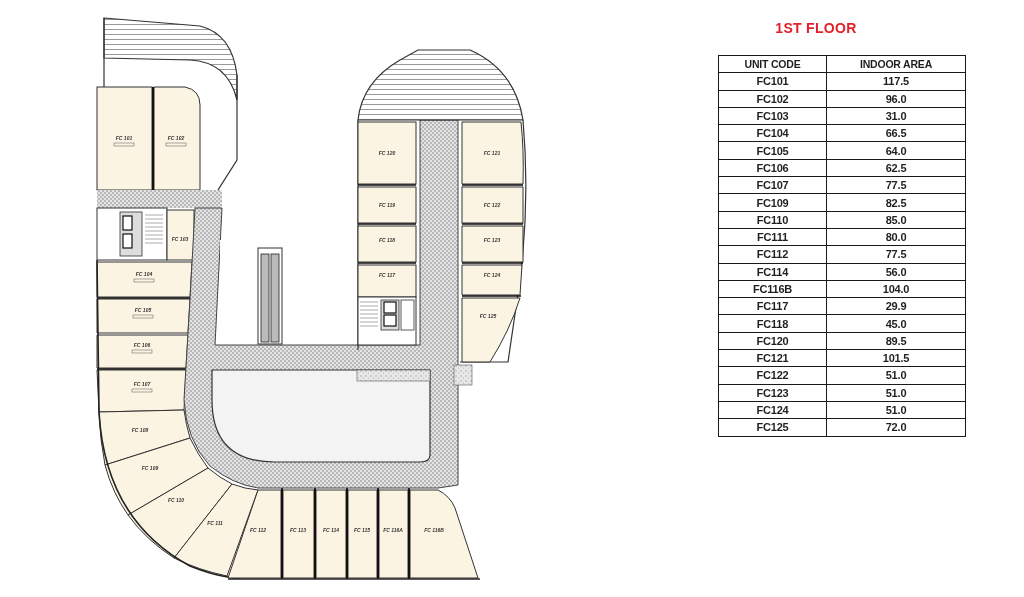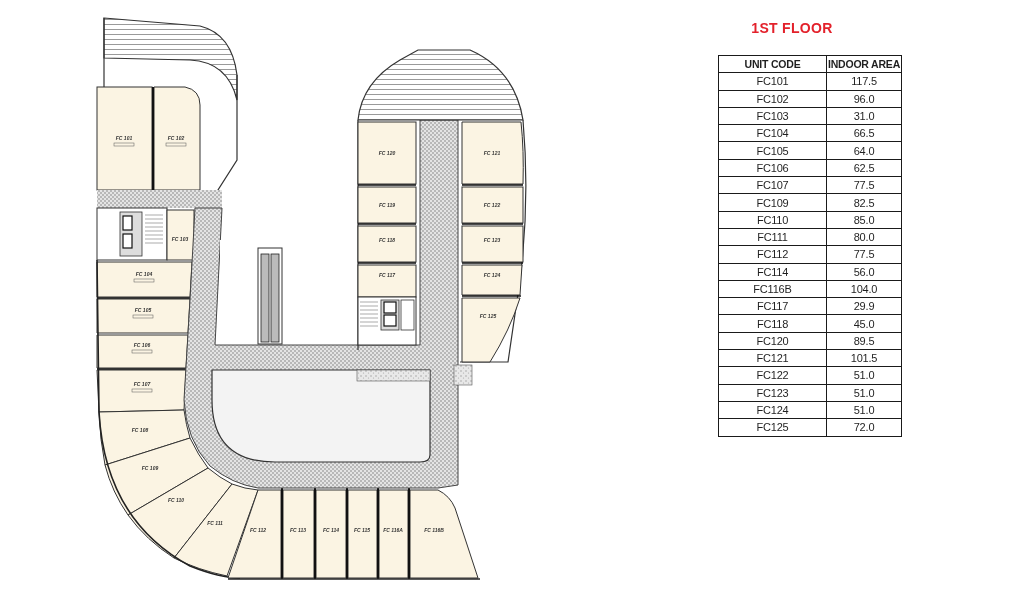--- a/index.html
+++ b/index.html
@@ -1,22 +1,22 @@
 <!DOCTYPE html>
 <html><head>
 <meta charset="utf-8">
 <style>
   html,body{margin:0;padding:0;background:#ffffff;}
   body{width:1024px;height:597px;position:relative;overflow:hidden;font-family:"Liberation Sans",sans-serif;}
   #plan{position:absolute;left:0;top:0;width:700px;height:597px;}
-  .floor-title{position:absolute;left:682px;width:220px;top:20px;text-align:center;color:#e3212b;font-size:14px;font-weight:bold;letter-spacing:0.3px;}
-  table.area{position:absolute;left:718px;top:55px;width:184px;border-collapse:collapse;font-family:"Liberation Sans",sans-serif;font-size:11px;color:#1f1f1f;}
+  .floor-title{position:absolute;left:706px;width:220px;top:20px;text-align:center;color:#e3212b;font-size:14px;font-weight:bold;letter-spacing:0.3px;}
+  table.area{position:absolute;left:718px;top:55px;width:248px;border-collapse:collapse;font-family:"Liberation Sans",sans-serif;font-size:11px;color:#1f1f1f;}
   table.area th,table.area td{border:1.5px solid #1a1a1a;height:16.3px;padding:0;text-align:center;line-height:16px;}
   table.area th{font-weight:bold;font-size:10.5px;letter-spacing:-0.2px;}
-  table.area td{font-weight:normal;letter-spacing:-0.2px;margin-left:8px;}
+  table.area td{font-weight:bold;letter-spacing:-0.2px;margin-left:8px;}
   table.area col.c1{width:108px;}
   .unit-label{font-family:"Liberation Sans",sans-serif;font-size:5px;font-style:italic;font-weight:bold;fill:#333;}
 </style>
 </head>
 <body>
 
 <svg id="plan" viewBox="0 0 700 597" xmlns="http://www.w3.org/2000/svg">
   <defs>
     <pattern id="checker" width="4" height="4" patternUnits="userSpaceOnUse">
       <rect width="4" height="4" fill="#e4e4e4"></rect>

